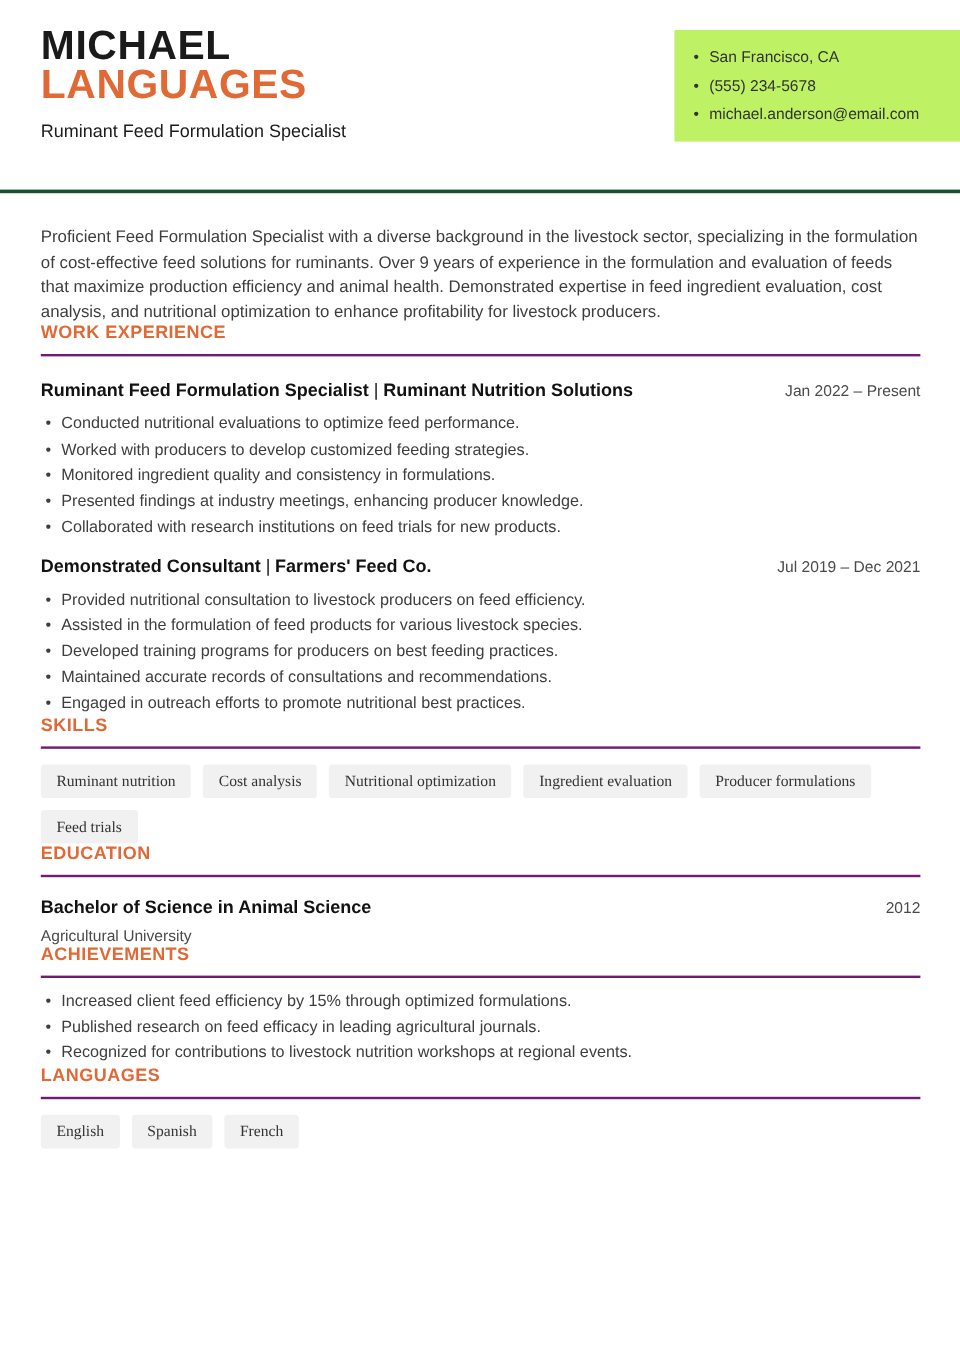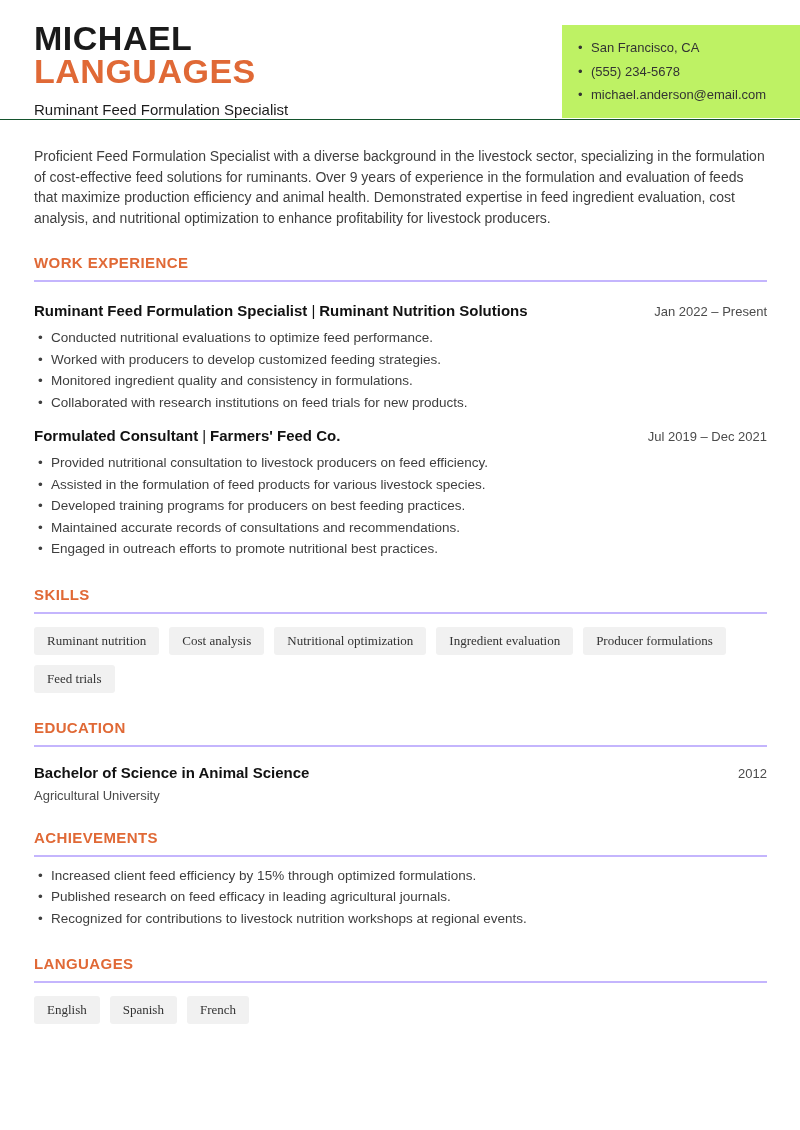--- a/index.html
+++ b/index.html
@@ -8,22 +8,22 @@
     width: 800px; height: 1130px;
     font-family: "Liberation Sans", "DejaVu Sans", sans-serif;
     color: #3f3f3f;
     overflow: hidden;
   }
   .page { width: 800px; height: 1130px; background: #fff; position: relative; }
 
   
   .header {
     position: relative;
-    height: 120px;
-    border-bottom: 1px solid #14532d;
+    height: 161px;
+    border-bottom: 3px solid #14532d;
     padding-left: 24px;
   }
   .name-block { position: absolute; left: 34px; top: 22px; }
   .name-line {
     font-size: 34px; font-weight: 800; letter-spacing: 0.5px;
     line-height: 33px; color: #1a1a1a;
   }
   .name-line.accent { color: #e06936; }
   .headline { margin-top: 13px; font-size: 15px; color: #1c1c1c; }
 
@@ -41,25 +41,24 @@
   .contact-card li::before {
     content: "•"; position: absolute; left: 0; top: 0; color: #333;
   }
 
   
   .main { padding: 0 33px 0 34px; }
 
   .summary { margin-top: 26px; font-size: 14px; line-height: 20.5px; color: #3e3e3e; }
 
   h2.section-title {
-    margin-top: 26px;
     font-size: 15px; font-weight: 700; letter-spacing: 0.4px;
     color: #e06936;
     padding-bottom: 9px;
-    border-bottom: 2px solid #c4b5fd;
+    border-bottom: 2px solid #701a75;
   }
 
   
   .job { margin-top: 20px; }
   .job + .job { margin-top: 14px; }
   .job-head { display: flex; justify-content: space-between; align-items: baseline; }
   .job-title { font-size: 15px; font-weight: 700; color: #121212; }
   .job-title .sep { font-weight: 400; padding: 0 4px; color: #121212; }
   .job-dates { font-size: 13px; color: #4b4b4b; white-space: nowrap; }
 
@@ -117,28 +116,29 @@
       <div class="job-head">
         <div class="job-title">
           <span>Ruminant Feed Formulation Specialist</span><span class="sep">|</span><span>Ruminant Nutrition Solutions</span>
         </div>
         <div class="job-dates">Jan 2022 – Present</div>
       </div>
       <ul class="dotted">
         <li>Conducted nutritional evaluations to optimize feed performance.</li>
         <li>Worked with producers to develop customized feeding strategies.</li>
         <li>Monitored ingredient quality and consistency in formulations.</li>
+        <li>Presented findings at industry meetings, enhancing producer knowledge.</li>
         <li>Collaborated with research institutions on feed trials for new products.</li>
       </ul>
     </div>
 
     <div class="job">
       <div class="job-head">
         <div class="job-title">
-          <span>Formulated Consultant</span><span class="sep">|</span><span>Farmers' Feed Co.</span>
+          <span>Demonstrated Consultant</span><span class="sep">|</span><span>Farmers' Feed Co.</span>
         </div>
         <div class="job-dates">Jul 2019 – Dec 2021</div>
       </div>
       <ul class="dotted">
         <li>Provided nutritional consultation to livestock producers on feed efficiency.</li>
         <li>Assisted in the formulation of feed products for various livestock species.</li>
         <li>Developed training programs for producers on best feeding practices.</li>
         <li>Maintained accurate records of consultations and recommendations.</li>
         <li>Engaged in outreach efforts to promote nutritional best practices.</li>
       </ul>

